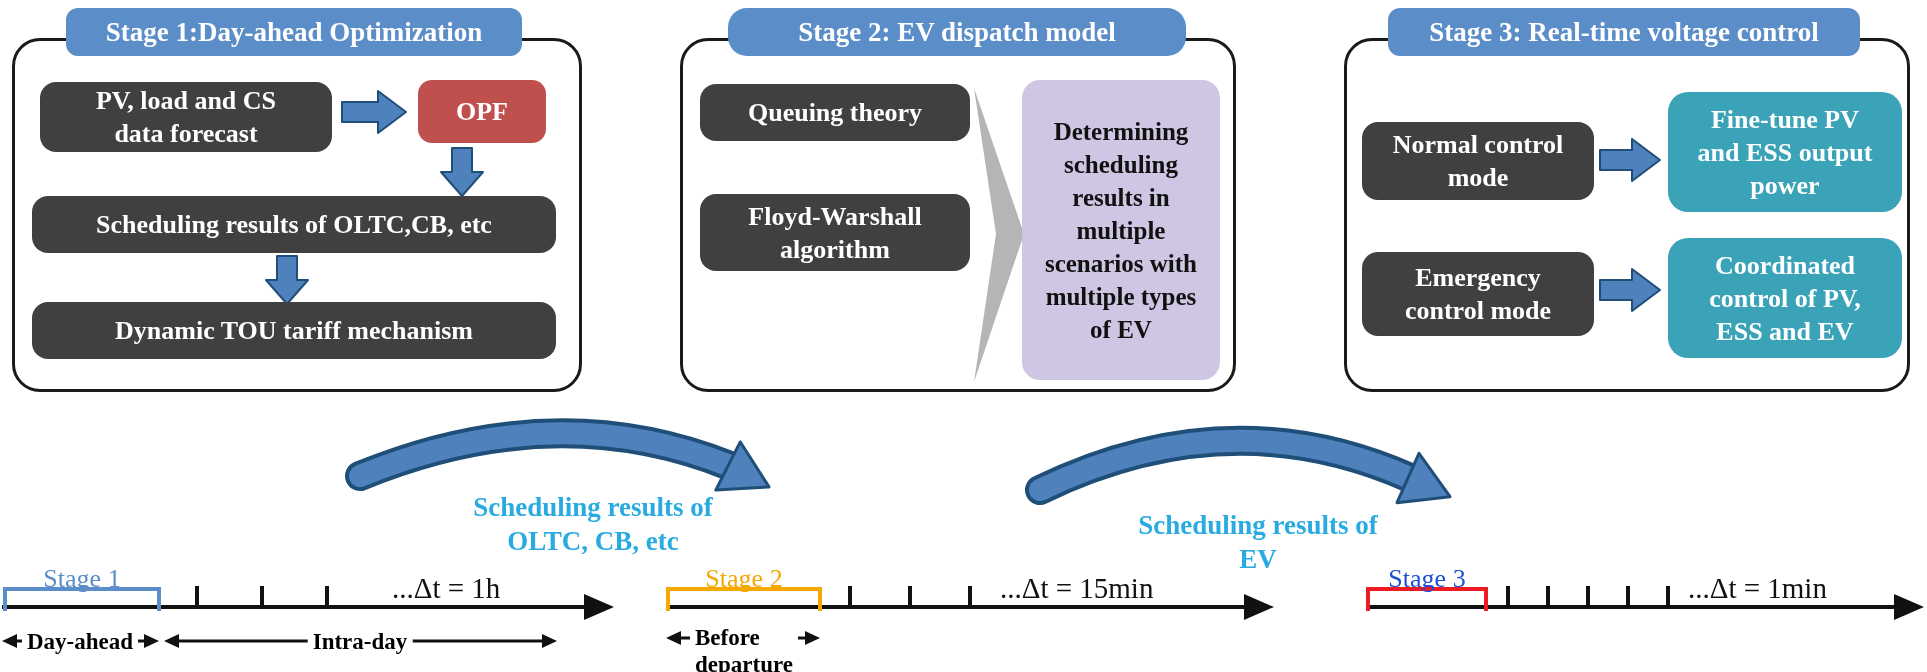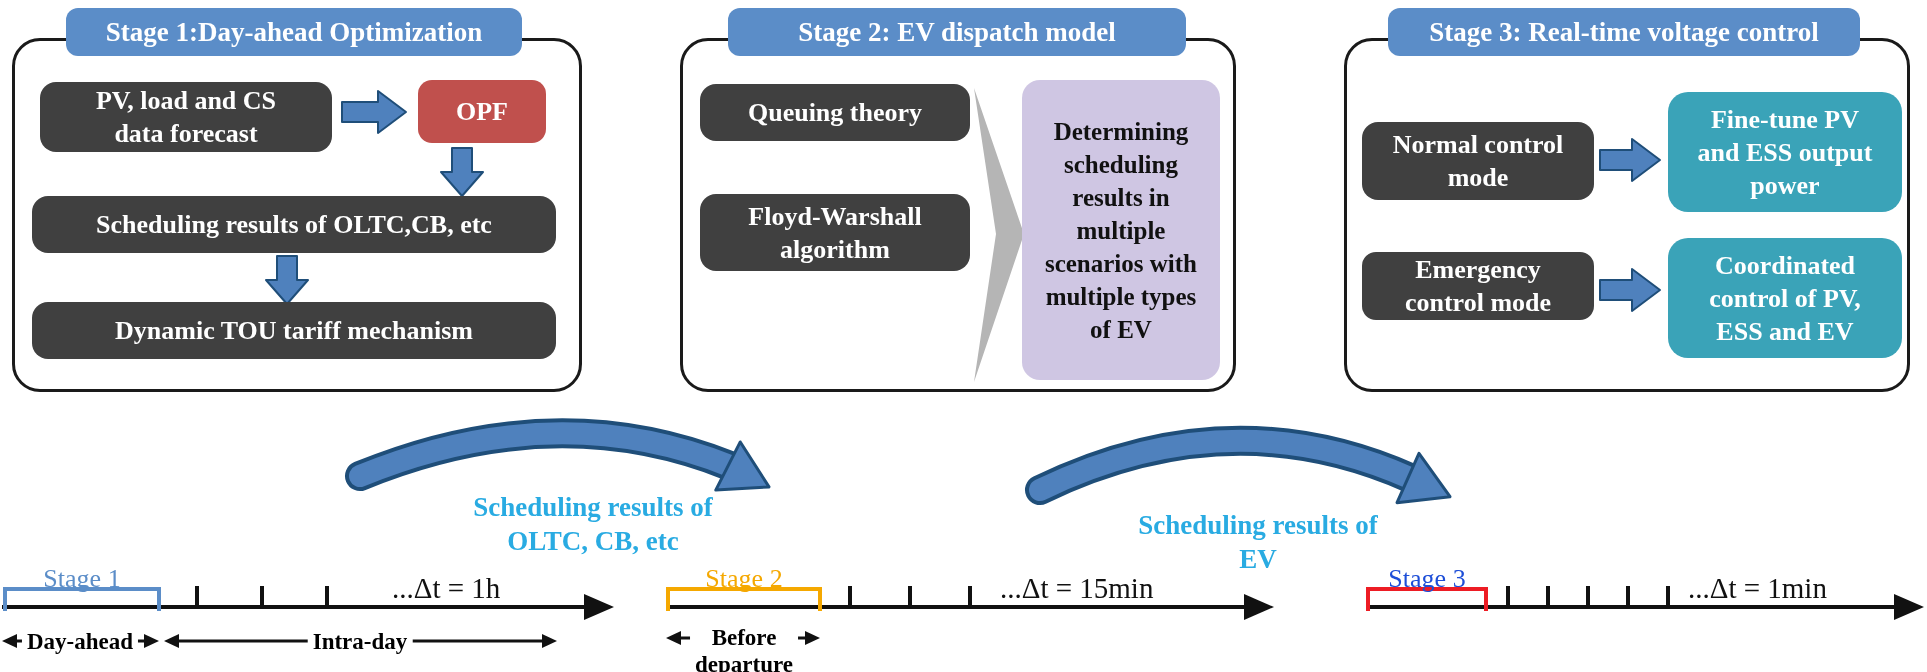--- a/index.html
+++ b/index.html
@@ -13,21 +13,21 @@
   .green  { background:#404040; }
   .red    { background:#c0504d; border-radius:14px; }
   .teal   { background:#3aa3b8; border-radius:20px; }
   .purple { background:#cfc6e3; color:#111; border-radius:18px; font-size:25px; }
   .layer  { position:absolute; left:0; top:0; z-index:1; pointer-events:none; }
   .flow-label { position:absolute; transform:translateX(-50%); text-align:center; color:#29abe2; font-weight:bold;
                 font-size:27px; line-height:34px; white-space:pre-line; z-index:2; }
   .tl-stage { position:absolute; transform:translateX(-50%); font-size:26px; z-index:2; }
   .tl-delta { position:absolute; font-size:29px; color:#111; z-index:2; white-space:nowrap; }
   .tl-range { position:absolute; transform:translateX(-50%); background:#fff; padding:0 5px; font-weight:bold;
-              font-size:23px; text-align:center; white-space:pre-line; line-height:27px; z-index:2; }
+              font-size:23px; white-space:pre-line; line-height:27px; z-index:2; }
 </style>
 </head>
 <body>
 
 <div class="canvas">
 
   <div class="panel" style="left:12px; top:38px; width:570px; height:354px;"></div>
   <div class="panel" style="left:680px; top:38px; width:556px; height:354px;"></div>
   <div class="panel" style="left:1344px; top:38px; width:566px; height:354px;"></div>
 
@@ -104,39 +104,39 @@
     </g>
   </svg>
 
   <div class="header-pill" style="left:66px; top:8px; width:456px; height:48px;">Stage 1:Day-ahead Optimization</div>
   <div class="pill green" style="left:40px; top:82px; width:292px; height:70px;">PV, load and CS
 data forecast</div>
   <div class="pill red" style="left:418px; top:80px; width:128px; height:63px;">OPF</div>
   <div class="pill green" style="left:32px; top:196px; width:524px; height:57px;">Scheduling results of OLTC,CB, etc</div>
   <div class="pill green" style="left:32px; top:302px; width:524px; height:57px;">Dynamic TOU tariff mechanism</div>
 
-  <div class="header-pill" style="left:728px; top:8px; width:458px; height:48px;">Stage 2: EV dispatch model</div>
+  <div class="header-pill" style="left:728px; top:8px; width:458px; height:48px;border-radius:19px;">Stage 2: EV dispatch model</div>
   <div class="pill green" style="left:700px; top:84px; width:270px; height:57px;">Queuing theory</div>
   <div class="pill green" style="left:700px; top:194px; width:270px; height:77px;">Floyd-Warshall
 algorithm</div>
   <div class="pill purple" style="left:1022px; top:80px; width:198px; height:300px;">Determining
 scheduling
 results in
 multiple
 scenarios with
 multiple types
 of EV</div>
 
   <div class="header-pill" style="left:1388px; top:8px; width:472px; height:48px;">Stage 3: Real-time voltage control</div>
   <div class="pill green" style="left:1362px; top:122px; width:232px; height:78px;">Normal control
 mode</div>
   <div class="pill teal" style="left:1668px; top:92px; width:234px; height:120px;">Fine-tune PV
 and ESS output
 power</div>
-  <div class="pill green" style="left:1362px; top:252px; width:232px; height:68px;border-radius:14px;">Emergency
+  <div class="pill green" style="left:1362px; top:252px; width:232px; height:84px;">Emergency
 control mode</div>
   <div class="pill teal" style="left:1668px; top:238px; width:234px; height:120px;">Coordinated
 control of PV,
 ESS and EV</div>
 
   <div class="flow-label" style="left:593px; top:490px;">Scheduling results of
 OLTC, CB, etc</div>
   <div class="flow-label" style="left:1258px; top:508px;">Scheduling results of
 EV</div>
 

